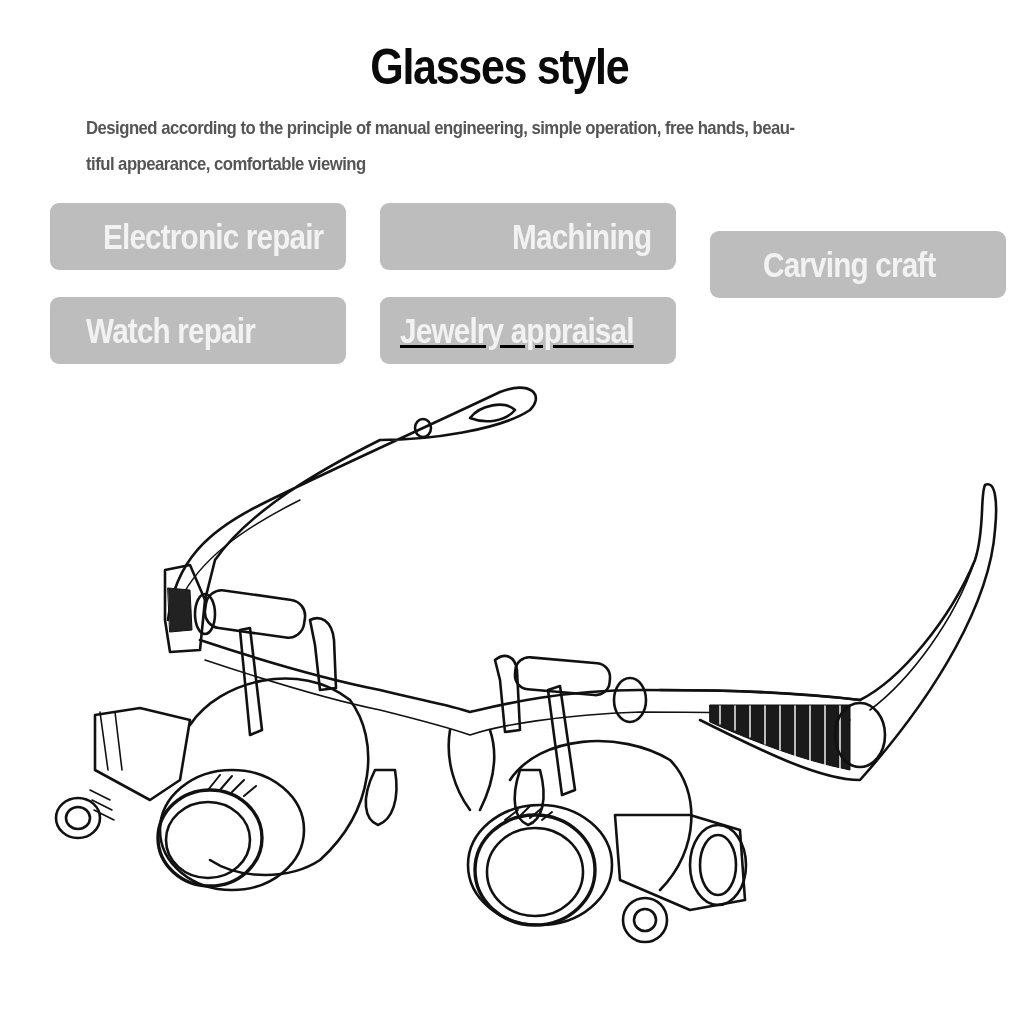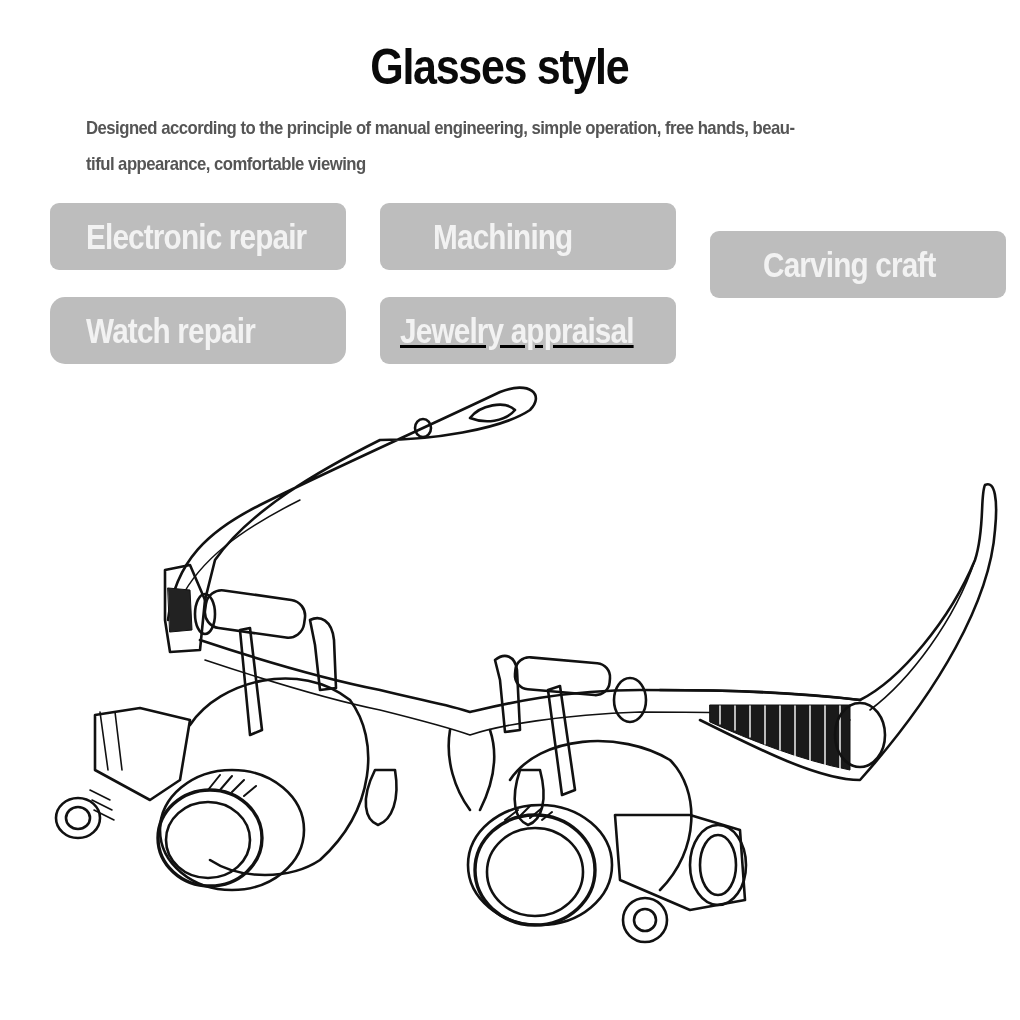--- a/index.html
+++ b/index.html
@@ -21,24 +21,24 @@
   .tag {
     position: absolute; width: 296px; height: 67px; background: #bdbdbd;
     border-radius: 9px; box-sizing: border-box;
     display: flex; align-items: center;
   }
   .tag span {
     font-weight: 700; font-size: 35px; color: #f2f2f2; letter-spacing: -1px;
     white-space: nowrap; display: inline-block;
     transform: scaleX(0.85); transform-origin: 0 50%;
   }
-  #tag-0 { left: 50px;  top: 203px; } #tag-0 span { margin-left: 36px; }
-  #tag-1 { left: 380px; top: 203px; } #tag-1 span { margin-left: 53px; }
+  #tag-0 { left: 50px;  top: 203px; padding-left: 17px; } #tag-0 span { margin-left: 36px; }
+  #tag-1 { left: 380px; top: 203px; justify-content: flex-end; } #tag-1 span { margin-left: 53px; }
   #tag-2 { left: 710px; top: 203px; margin-top: 28px; } #tag-2 span { margin-left: 53px; }
-  #tag-3 { left: 50px;  top: 297px; border-radius: 15px; } #tag-3 span { margin-left: 36px; }
+  #tag-3 { left: 50px;  top: 297px; } #tag-3 span { margin-left: 36px; }
   #tag-4 { left: 380px; top: 297px; text-decoration: underline; } #tag-4 span { margin-left: 20px; }
   .illustration { position: absolute; left: 0; top: 370px; width: 1020px; height: 650px; }
   .illustration svg { width: 100%; height: 100%; }
 </style>
 </head>
 <body>
 
 <div class="title">Glasses style</div>
 <div class="desc l1">Designed according to the principle of manual engineering, simple operation, free hands, beau-</div>
 <div class="desc l2">tiful appearance, comfortable viewing</div>

